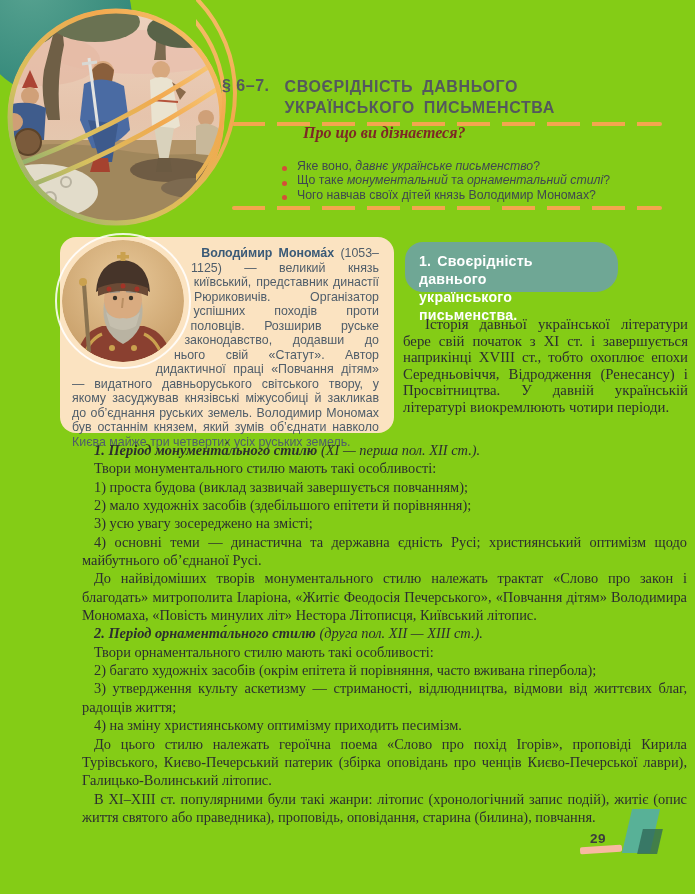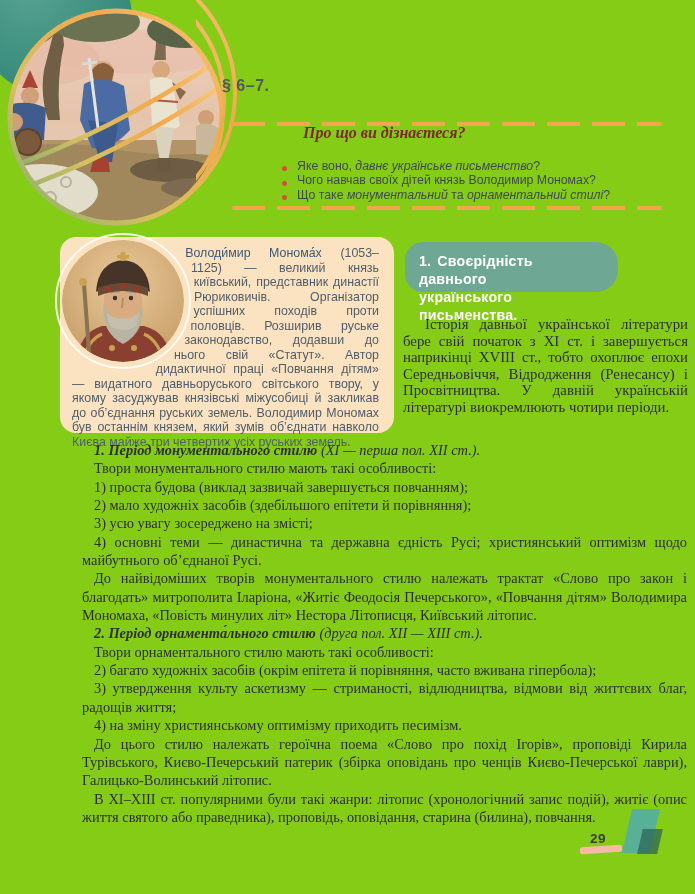--- a/index.html
+++ b/index.html
@@ -86,21 +86,21 @@
     font-family:"Liberation Serif",serif;font-size:14.8px;line-height:16.6px;
     color:var(--body-text);text-align:justify;text-indent:22px;margin:0;
   }
   
   .body-text{
     position:absolute;left:82px;top:441px;width:605px;
     font-family:"Liberation Serif",serif;font-size:14.4px;line-height:18.35px;
     color:var(--body-text);text-align:justify;
   }
   .body-text p{margin:0;text-indent:12px;}
-  .b{font-weight:normal;}
+  .b{font-weight:bold;margin-left:16px;}
   .i{font-style:italic;}
   .bi{font-weight:bold;font-style:italic;}
   
   .page-number{
     position:absolute;left:590px;top:831px;font-size:13.5px;font-weight:bold;
     color:#3b3b3d;letter-spacing:.5px;
   }
   .page-bar{
     position:absolute;left:580px;top:846px;width:42px;height:7px;border-radius:2px;
     background:var(--page-bar-salmon);transform:rotate(-4deg);
@@ -202,40 +202,44 @@
     <circle cx="116" cy="117" r="106" fill="none" stroke="url(#goldGrad)" stroke-width="5"></circle>
 
     <g clip-path="url(#rightSliver)">
       <circle cx="102" cy="100" r="122" fill="none" stroke="url(#goldGrad)" stroke-width="4"></circle>
       <circle cx="100" cy="93" r="135" fill="none" stroke="url(#goldGrad)" stroke-width="4"></circle>
     </g>
   </svg>
 
   <div class="heading">
     <span class="para-num">§ 6–7.</span>
+    <div class="title">
+      <span>СВОЄРІДНІСТЬ ДАВНЬОГО</span><br>
+      <span>УКРАЇНСЬКОГО ПИСЬМЕНСТВА</span>
+    </div>
   </div>
 
   <div class="dash-line dash-top"></div>
 
   <div class="learn-heading">Про що ви дізнаєтеся?</div>
   <ul class="learn-list">
 
       <li>
         <span class="dot"></span>
         <span><span>Яке воно, </span><span class="i">давнє українське письменство</span><span>?</span></span>
       </li>
 
       <li>
         <span class="dot"></span>
-        <span><span>Чого навчав своїх дітей князь Володимир Мономах?</span></span>
+        <span><span>Що таке </span><span class="i">монументальний</span><span> та </span><span class="i">орнаментальний стилі</span><span>?</span></span>
       </li>
 
       <li>
         <span class="dot"></span>
-        <span><span>Що таке </span><span class="i">монументальний</span><span> та </span><span class="i">орнаментальний стилі</span><span>?</span></span>
+        <span><span>Чого навчав своїх дітей князь Володимир Мономах?</span></span>
       </li>
     </ul>
 
   <div class="dash-line dash-bottom"></div>
 
   <section class="bio-box">
     <div class="bio-text">
       <div class="portrait-spacer"></div>
       <span><span class="b">Володи́мир Монома́х</span><span> (1053–1125) — великий князь київський, представник династії Рюриковичів. Організатор успішних походів проти половців. Розширив руське законодавство, додавши до нього свій «Статут». Автор дидактичної праці «Повчання дітям» — видатного давньоруського світського твору, у якому засуджував князівські міжусобиці й закликав до об’єднання руських земель. Володимир Мономах був останнім князем, який зумів об’єднати навколо Києва майже три четвертих усіх руських земель.</span></span>
     </div>

